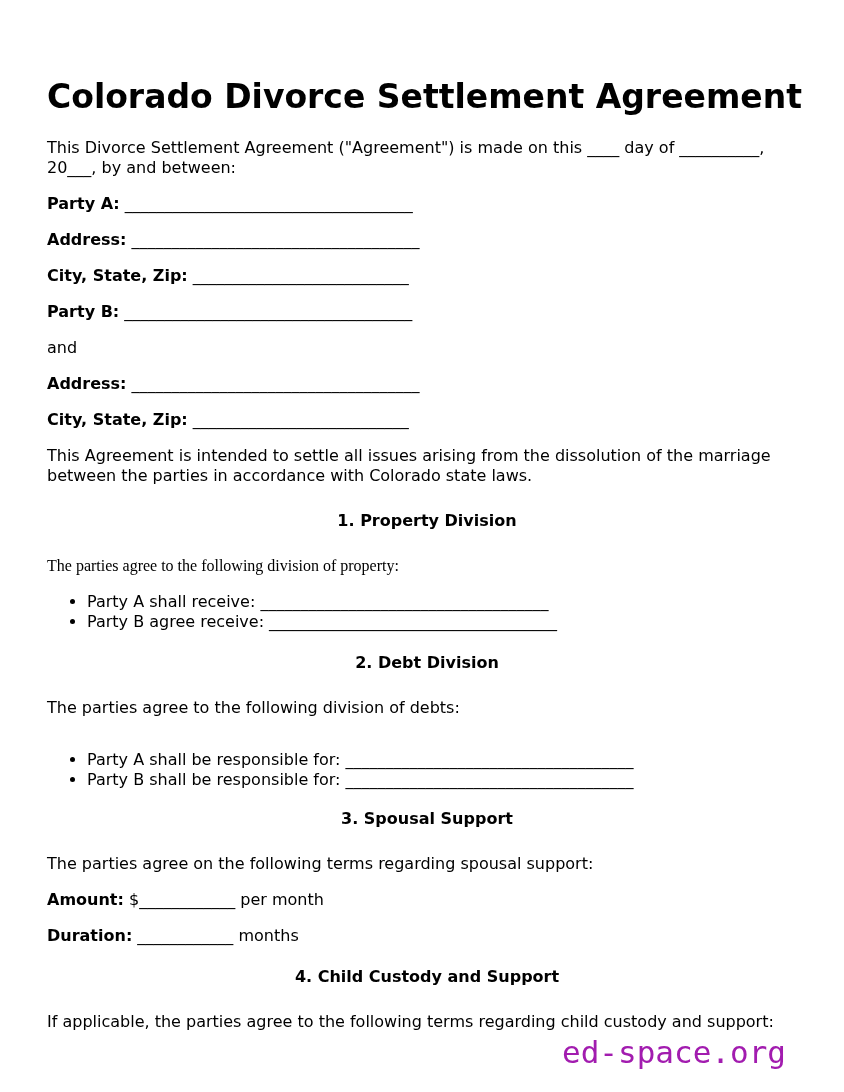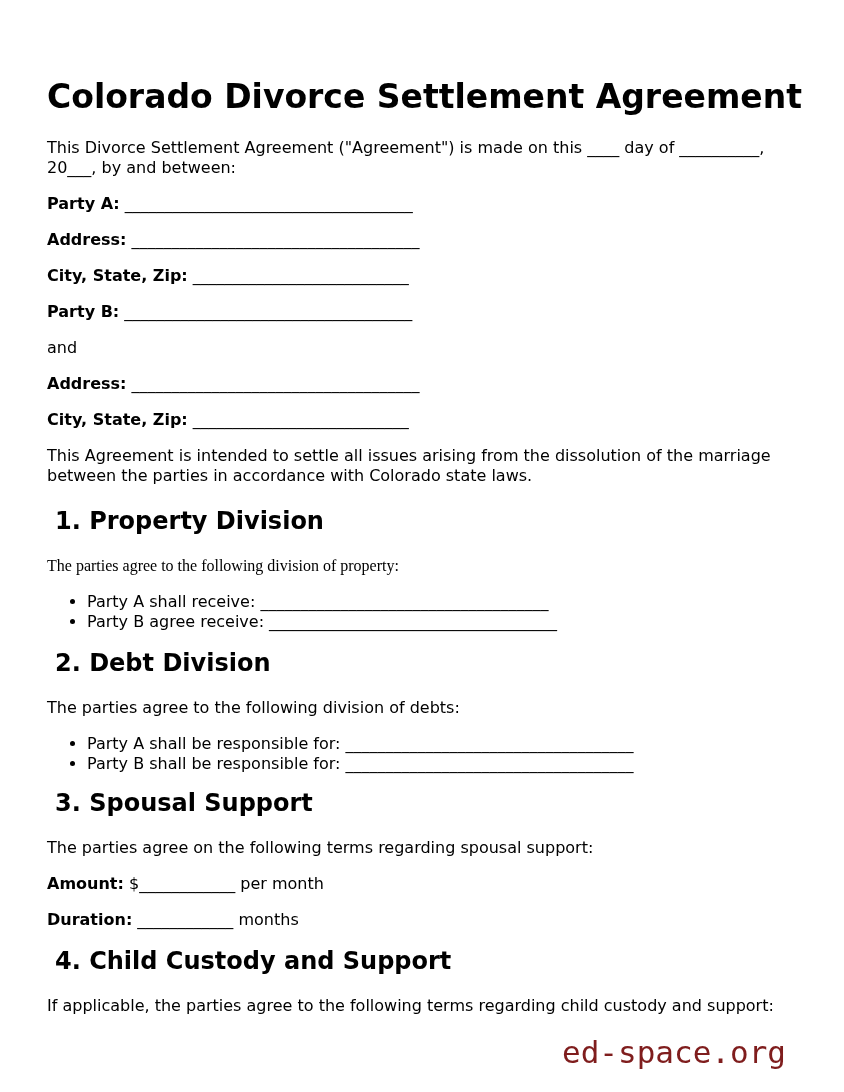--- a/index.html
+++ b/index.html
@@ -11,29 +11,29 @@
   h1 {
     font-family: "DejaVu Sans", sans-serif; font-weight: bold;
     font-size: 33px; line-height: 40px; margin: 61px 0 0 0;
   }
   p { font-size: 16px; line-height: 20px; margin: 0; }
   .intro { margin-top: 21px; }
   .field { margin-top: 16px; }
   .field b { font-weight: bold; text-align: center; }
   h2 {
     font-family: "DejaVu Sans", sans-serif; font-weight: bold;
-    font-size: 24px; line-height: 30px; margin: 8px;
+    font-size: 16px; line-height: 30px; margin: 0; text-align: center;
   }
   ul { margin: 0; padding: 0 0 0 40px; font-size: 16px; line-height: 20px; }
   li { margin: 0; }
   .blank { white-space: pre; margin-top: 23px; }
   .watermark {
     position: absolute; left: 562px; top: 1034px;
     font-family: "DejaVu Sans Mono", monospace; font-size: 31px;
-    color: #7f1d1d; letter-spacing: 0px;
+    color: #a21caf; letter-spacing: 0px;
   }
 </style>
 </head>
 <body>
 
 <div class="page">
   <h1>Colorado Divorce Settlement Agreement</h1>
 
   <p class="intro">This Divorce Settlement Agreement ("Agreement") is made on this ____ day of __________, 20___, by and between:</p>
 
@@ -63,21 +63,21 @@
 
   <h2 style="margin-top:20px;">1. Property Division</h2>
   <p style="margin-top:20px;font-family:Liberation Serif, serif;">The parties agree to the following division of property:</p>
   <ul style="margin-top:16px;">
     <li>Party A shall receive: ____________________________________</li>
     <li>Party B agree receive: ____________________________________</li>
   </ul>
 
   <h2 style="margin-top:16px;">2. Debt Division</h2>
   <p style="margin-top:20px;">The parties agree to the following division of debts:</p>
-  <ul style="margin-top:16px;">
+  <ul style="margin-top:32px;">
     <li>Party A shall be responsible for: ____________________________________</li>
     <li>Party B shall be responsible for: ____________________________________</li>
   </ul>
 
   <h2 style="margin-top:14px;">3. Spousal Support</h2>
   <p style="margin-top:20px;">The parties agree on the following terms regarding spousal support:</p>
   <p class="field">
     <b>Amount:</b><span class="blank"> $____________ per month</span>
   </p>
   <p class="field">

